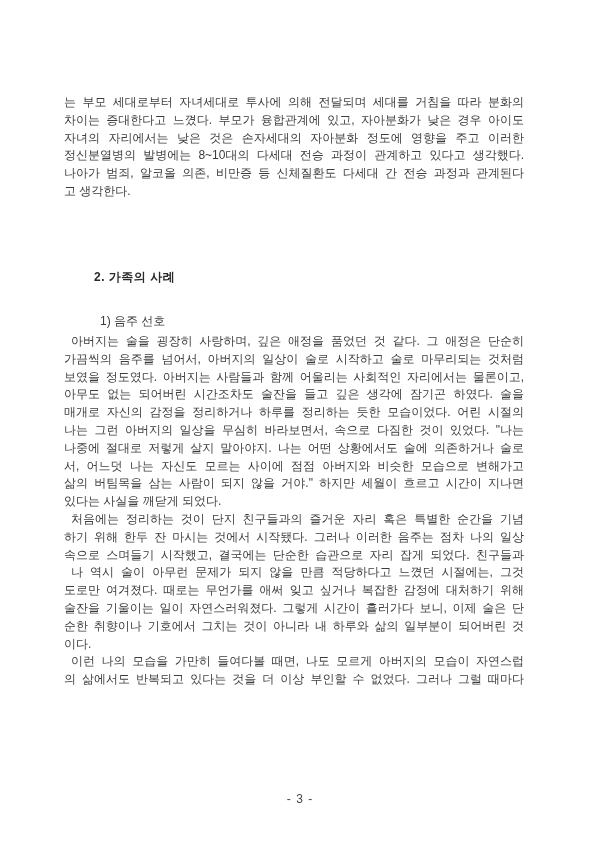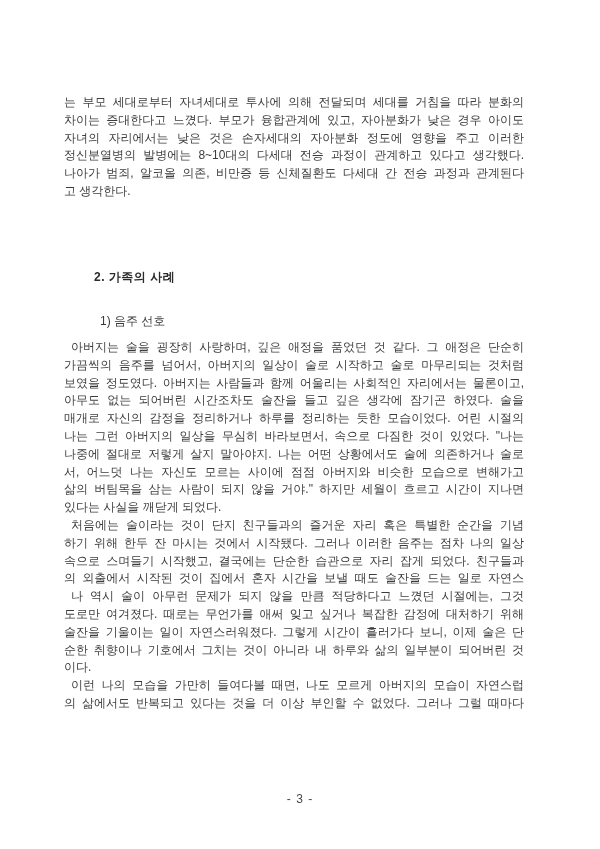--- a/index.html
+++ b/index.html
@@ -8,21 +8,21 @@
     position: relative;
     width: 600px;
     height: 849px;
     background: #ffffff;
     font-family: "Liberation Sans", "DejaVu Sans", sans-serif;
     color: #3c3c3c;
     overflow: hidden;
   }
   .text-col { position: absolute; left: 64px; width: 460px; }
   .intro-col { top: 94px; }
-  .case-col { top: 333px; margin-top: 6px; }
+  .case-col { top: 333px; }
   .line {
     font-size: 12px;
     line-height: 17.8px;
     text-align: justify;
     text-align-last: justify;
     text-justify: inter-word;
     white-space: normal;
   }
   .line.indent { text-indent: 7px; }
   .line.last { text-align-last: left; }
@@ -80,24 +80,23 @@
         <div class="line">보였을 정도였다. 아버지는 사람들과 함께 어울리는 사회적인 자리에서는 물론이고,</div>
         <div class="line">아무도 없는 되어버린 시간조차도 술잔을 들고 깊은 생각에 잠기곤 하였다. 술을</div>
         <div class="line">매개로 자신의 감정을 정리하거나 하루를 정리하는 듯한 모습이었다. 어린 시절의</div>
         <div class="line">나는 그런 아버지의 일상을 무심히 바라보면서, 속으로 다짐한 것이 있었다. "나는</div>
         <div class="line">나중에 절대로 저렇게 살지 말아야지. 나는 어떤 상황에서도 술에 의존하거나 술로</div>
         <div class="line">서, 어느덧 나는 자신도 모르는 사이에 점점 아버지와 비슷한 모습으로 변해가고</div>
         <div class="line">삶의 버팀목을 삼는 사람이 되지 않을 거야." 하지만 세월이 흐르고 시간이 지나면</div>
         <div class="line last">있다는 사실을 깨닫게 되었다.</div>
       </div>
       <div class="paragraph">
-        <div class="line indent">처음에는 술이라는 것이 단지 친구들과의 즐거운 자리 혹은 특별한 순간을 기념</div>
+        <div class="line indent">처음에는 정리하는 것이 단지 친구들과의 즐거운 자리 혹은 특별한 순간을 기념</div>
         <div class="line">하기 위해 한두 잔 마시는 것에서 시작됐다. 그러나 이러한 음주는 점차 나의 일상</div>
         <div class="line">속으로 스며들기 시작했고, 결국에는 단순한 습관으로 자리 잡게 되었다. 친구들과</div>
-        <div class="line">의 외출에서 시작된 것이 집에서 혼자 시간을 보낼 때도 술잔을 드는 일로 자연스</div>
       </div>
       <div class="paragraph">
         <div class="line indent">나 역시 술이 아무런 문제가 되지 않을 만큼 적당하다고 느꼈던 시절에는, 그것</div>
         <div class="line">도로만 여겨졌다. 때로는 무언가를 애써 잊고 싶거나 복잡한 감정에 대처하기 위해</div>
         <div class="line">술잔을 기울이는 일이 자연스러워졌다. 그렇게 시간이 흘러가다 보니, 이제 술은 단</div>
         <div class="line">순한 취향이나 기호에서 그치는 것이 아니라 내 하루와 삶의 일부분이 되어버린 것</div>
         <div class="line last">이다.</div>
       </div>
       <div class="paragraph">
         <div class="line indent">이런 나의 모습을 가만히 들여다볼 때면, 나도 모르게 아버지의 모습이 자연스럽</div>

